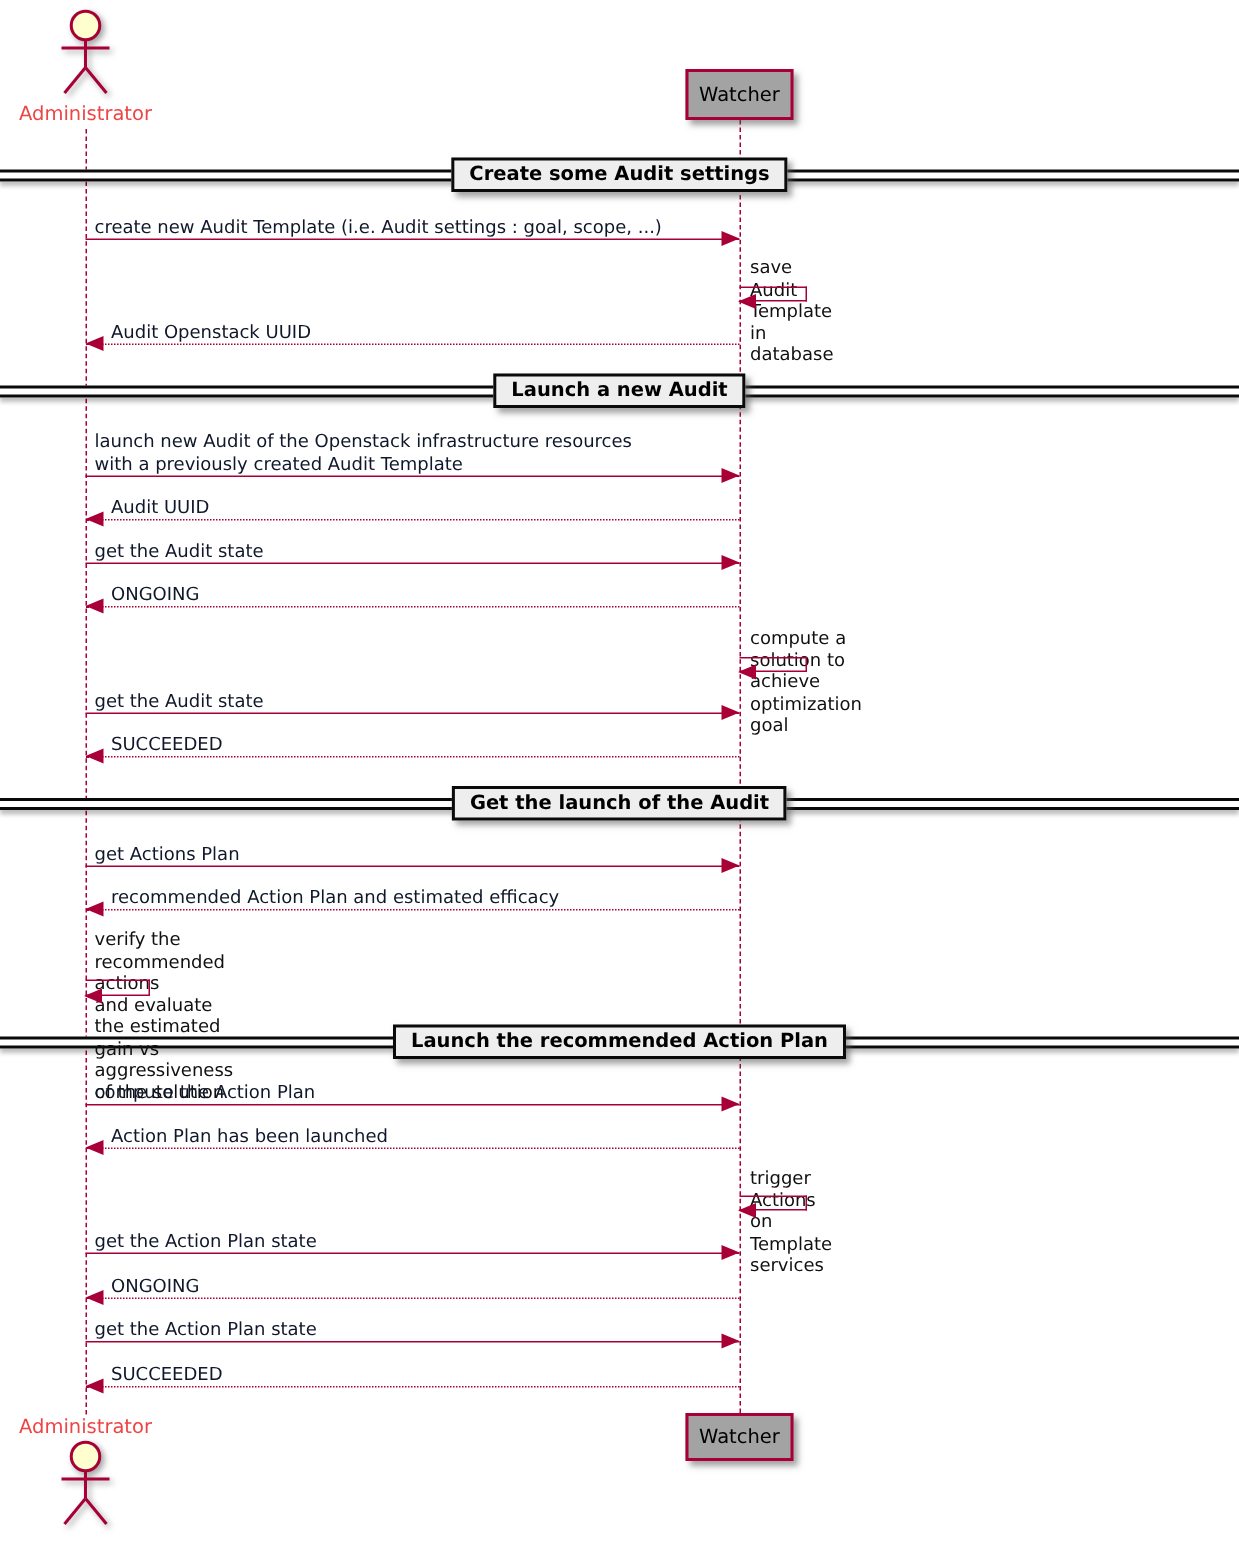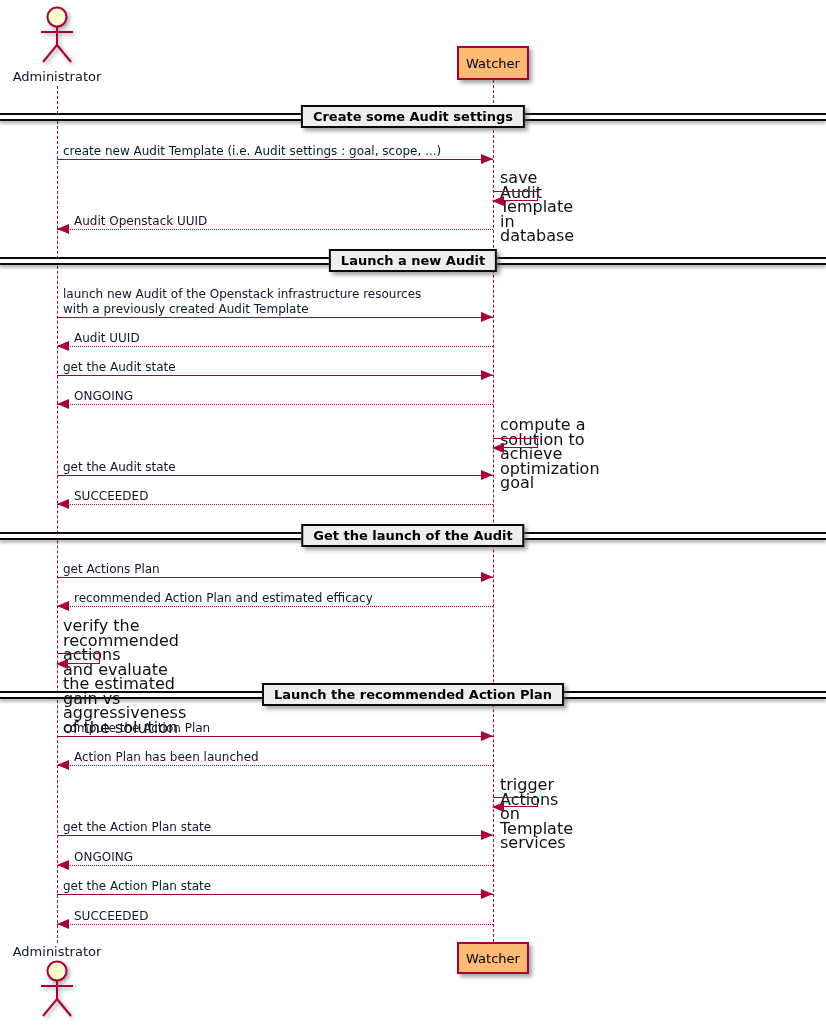--- a/index.html
+++ b/index.html
@@ -25,28 +25,28 @@
   .msg.dotted .lbl{left:17px;}
   .line{position:absolute;left:0;right:0;top:-1px;border-top:1.5px solid #A80036;}
   .line.dot{border-top:1.6px dotted #A80036;}
   .head-r{position:absolute;right:0;top:-6px;width:0;height:0;
     border-left:12px solid #A80036;border-top:5px solid transparent;border-bottom:5px solid transparent;}
   .head-l{position:absolute;left:0;top:-6px;width:0;height:0;
     border-right:12px solid #A80036;border-top:5px solid transparent;border-bottom:5px solid transparent;}
   
   .selfmsg{position:absolute;height:0;}
   .selfmsg .lbl{position:absolute;left:7px;top:0;white-space:pre-line;
-    font-size:16px;line-height:14.5px;color:#101010;}
+    font-size:12px;line-height:14.5px;color:#101010;}
   .loop{position:absolute;border:1.6px solid #A80036;border-left:none;}
   .loop .head-l{left:-1px;top:auto;bottom:-6px;}
   
-  .pbox{position:absolute;background:#fdba74;border:2px solid #A80036;
+  .pbox{position:absolute;background:#a3a3a3;border:2px solid #A80036;
     display:flex;align-items:center;justify-content:center;
     font-size:13px;color:#000;box-shadow:3px 3px 4px rgba(90,90,90,0.55);}
-  .actor-label{position:absolute;width:114px;text-align:center;font-size:13px;color:#0f172a;}
+  .actor-label{position:absolute;width:114px;text-align:center;font-size:13px;color:#ef4444;}
   .actor-figure{position:absolute;filter:drop-shadow(2.5px 2.5px 2px rgba(120,120,120,0.7));}
 </style>
 </head>
 <body>
 
 <div id="diagram">
 
   <div class="lifeline" style="left:57px;top:86px;height:857px"></div>
   <div class="lifeline" style="left:493px;top:80px;height:862px"></div>
 

